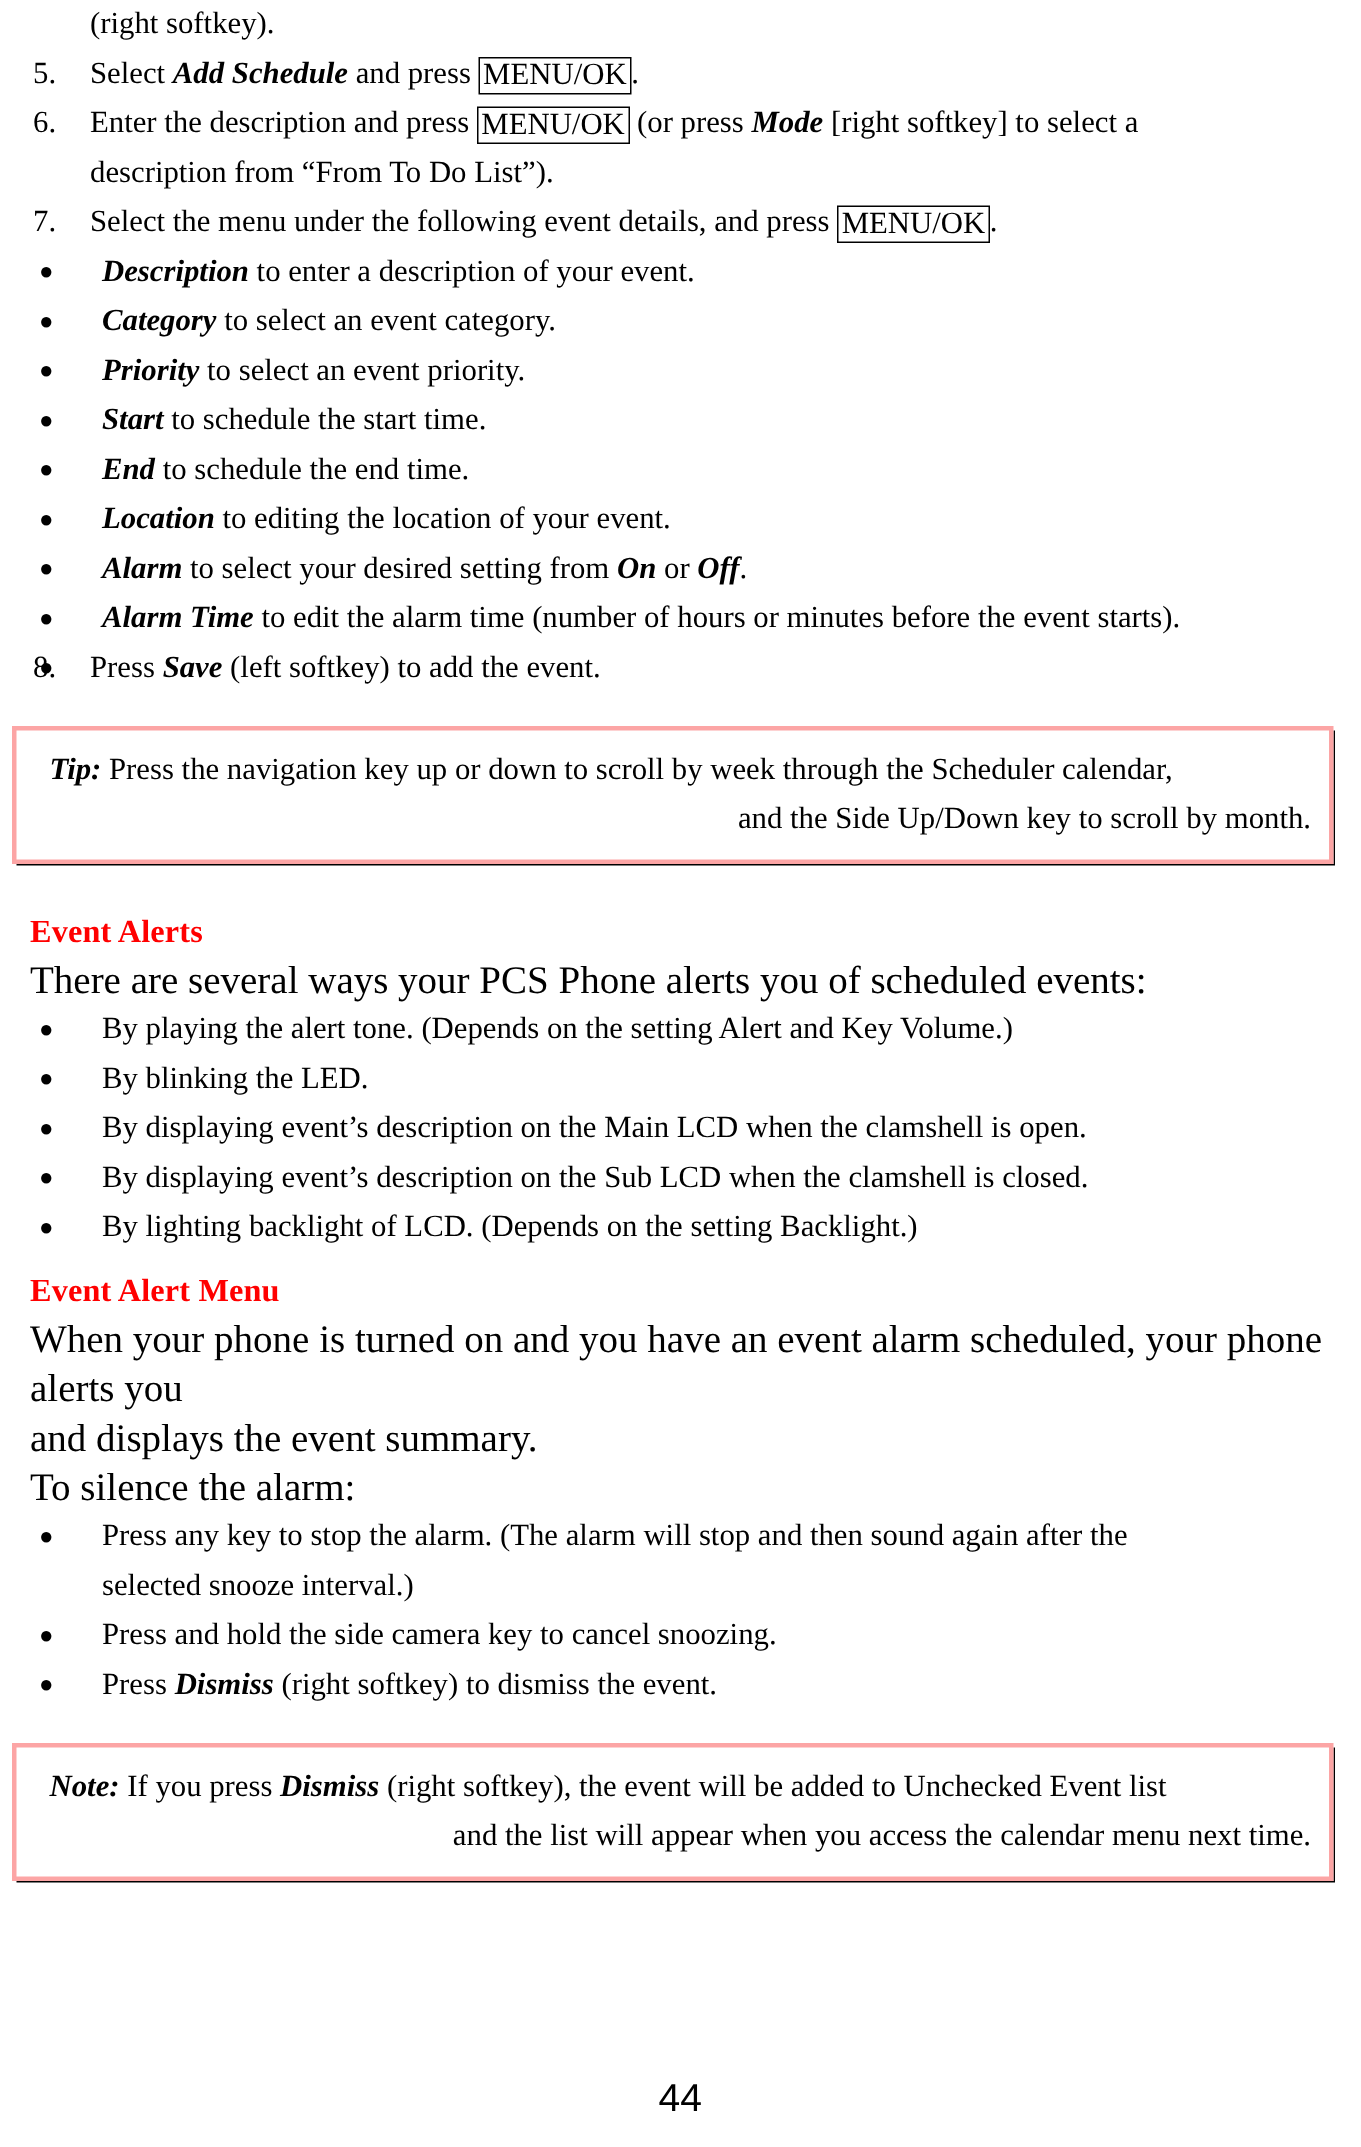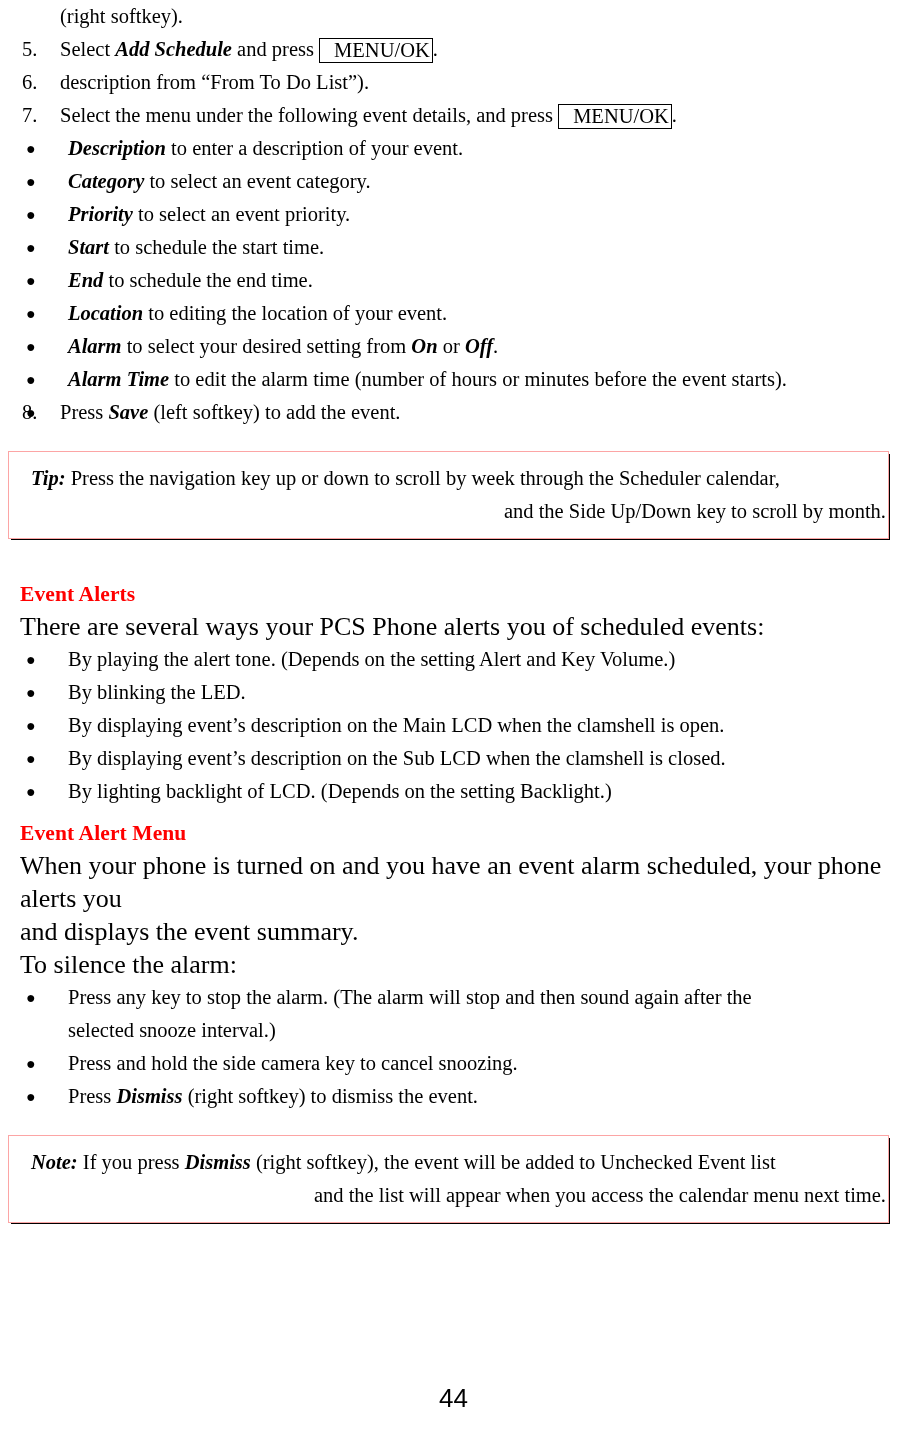--- a/index.html
+++ b/index.html
@@ -70,21 +70,21 @@
   }
 
   b, .b {
     font-weight: bold;
     font-style: italic;
   }
 
   
   .keybox {
     border: 1px solid #000;
-    padding: 0 2px 1px 14px;
+    padding: 0 2px 1px 2px;
     display: inline-block;
     line-height: 22px;
     font-weight: normal;
     vertical-align: -1px;
   }
 
   
   .heading {
     color: #FF0000;
     font-weight: bold;
@@ -97,25 +97,25 @@
   
   .para {
     font-size: 26px;
     line-height: 33px;
     padding-left: 20px;
   }
 
   
   .callout {
     position: relative;
-    margin: 0 18px 10px 8px;
-    border: 1px solid #fca5a5;
+    margin: 0 18px 0 8px;
+    border: 3px solid #fca5a5;
     background: #fff;
     box-shadow: 2px 2px 0 -1px #000;
-    padding: 10px 2px 10px 22px;
+    padding: 10px 12px 10px 22px;
     box-sizing: border-box;
   }
   .callout .cline {
     font-size: 20.5px;
     line-height: 33px;
   }
   .callout .cline.second {
     text-indent: -10px;
     padding-left: 0px;
     text-align: right;
@@ -138,21 +138,21 @@
 </head>
 <body>
 
 <div class="page">
   <div class="content">
 
     <div class="contline">(right softkey).</div>
 
     <div id="steps-container">
         <div class="step"><span class="num">5.</span><span><span>Select </span><b>Add Schedule</b><span> and press </span><span class="keybox">MENU/OK</span><span>.</span></span></div>
-        <div class="step"><span class="num">6.</span></div>
+        <div class="step"><span class="num">6.</span><span><span>Enter the description and press </span><span class="keybox">MENU/OK</span><span> (or press </span><b>Mode</b><span> [right softkey] to select a</span></span></div>
         <div class="contline">description from “From To Do List”).</div>
         <div class="step"><span class="num">7.</span><span><span>Select the menu under the following event details, and press </span><span class="keybox">MENU/OK</span><span>.</span></span></div>
       </div>
 
     <div id="detail-bullets-container">
         <div class="bullet"><span class="dot">●</span><span><b>Description</b><span> to enter a description of your event.</span></span></div>
         <div class="bullet"><span class="dot">●</span><span><b>Category</b><span> to select an event category.</span></span></div>
         <div class="bullet"><span class="dot">●</span><span><b>Priority</b><span> to select an event priority.</span></span></div>
         <div class="bullet"><span class="dot">●</span><span><b>Start</b><span> to schedule the start time.</span></span></div>
         <div class="bullet"><span class="dot">●</span><span><b>End</b><span> to schedule the end time.</span></span></div>

